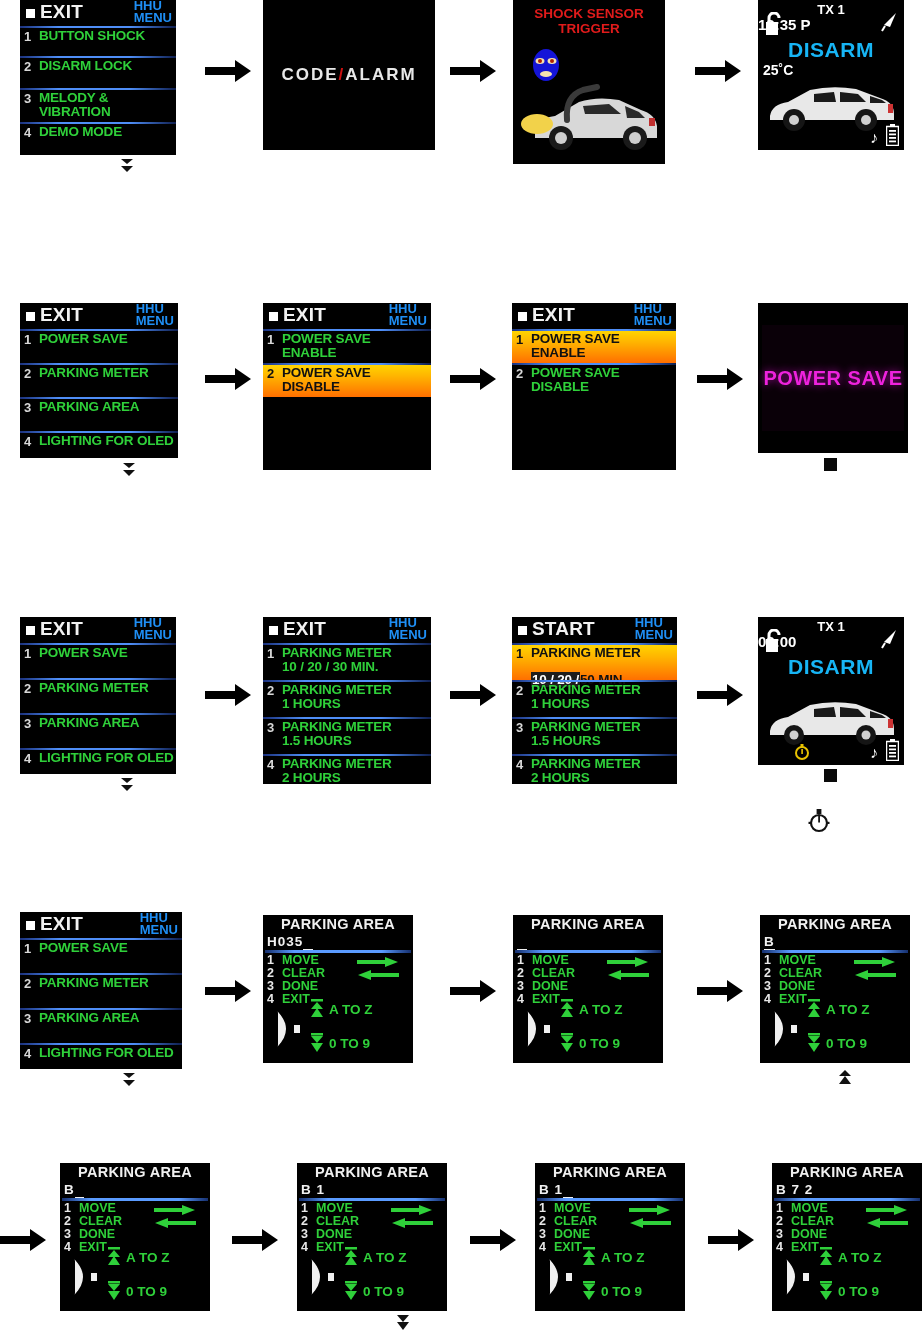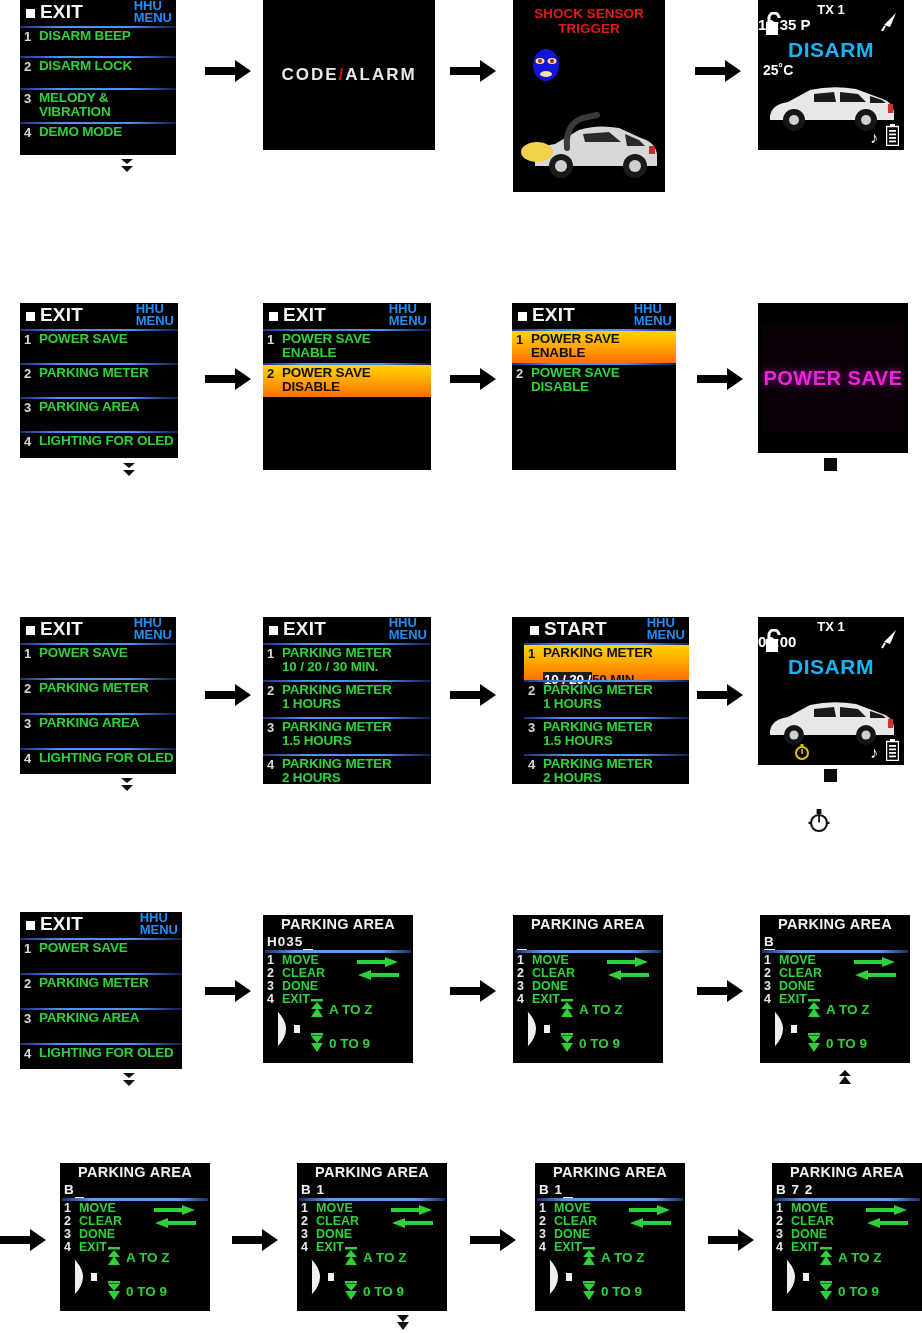--- a/index.html
+++ b/index.html
@@ -95,21 +95,21 @@
     <span class="sq"></span>
     <span class="head-title">EXIT</span>
     <span class="hhu">
       <span>HHU</span><br>
       <span>MENU</span>
     </span>
   </div>
   <div class="rows">
     <div class="row" style="height:26px;">
       <span class="num">1</span>
-      <div class="lbl">DISARM BEEP</div>
+      <div class="lbl">BUTTON SHOCK</div>
     </div>
     <div class="row" style="height:28px;">
       <span class="num">2</span>
       <div class="lbl">DISARM LOCK</div>
     </div>
     <div class="row" style="height:30px;">
       <span class="num">3</span>
       <div class="lbl">MELODY &amp;
 VIBRATION</div>
     </div>
@@ -135,21 +135,21 @@
   <div class="logo">
     <span>CODE</span><span class="slash">/</span><span>ALARM</span>
   </div>
 </div>
 <div class="arrow" style="left:450px;top:58px;">
   <svg width="48" height="26" viewBox="0 0 48 26">
       <path d="M0 9 h30 V2 l16 11 -16 11 V17 H0 z" fill="#000"></path>
     </svg>
 </div>
 
-<div class="panel" style="left:513px;top:0px;width:152px;height:192px;">
+<div class="panel" style="left:513px;top:0px;width:152px;height:164px;">
   <div class="shock-t">
     <span>SHOCK SENSOR</span><br><span>TRIGGER</span>
   </div>
 
   <svg style="position:absolute;left:16px;top:48px;" width="34" height="34" viewBox="0 0 34 34">
     <ellipse cx="17" cy="17" rx="13" ry="16" fill="#1414d8"></ellipse>
     <ellipse cx="11" cy="13" rx="4.5" ry="3" fill="#f5e2b0"></ellipse>
     <ellipse cx="23" cy="13" rx="4.5" ry="3" fill="#f5e2b0"></ellipse>
     <circle cx="11" cy="13" r="2" fill="#b02000"></circle>
       <circle cx="23" cy="13" r="2" fill="#b02000"></circle>
@@ -381,21 +381,21 @@
 2 HOURS</div>
       </div>
   </div>
 </div>
 <div class="arrow" style="left:450px;top:682px;">
   <svg width="48" height="26" viewBox="0 0 48 26">
       <path d="M0 9 h30 V2 l16 11 -16 11 V17 H0 z" fill="#000"></path>
     </svg>
 </div>
 
-<div class="panel" style="left:512px;top:617px;width:165px;height:167px;padding-left:12px;">
+<div class="panel" style="left:512px;top:617px;width:165px;height:167px;">
   <div class="menu-head">
     <span class="sq"></span>
     <span class="head-title">START</span>
     <span class="hhu">
       <span>HHU</span><br><span>MENU</span>
     </span>
   </div>
   <div class="rows">
     <div class="row sel" style="height:33px;">
       <span class="num">1</span>

